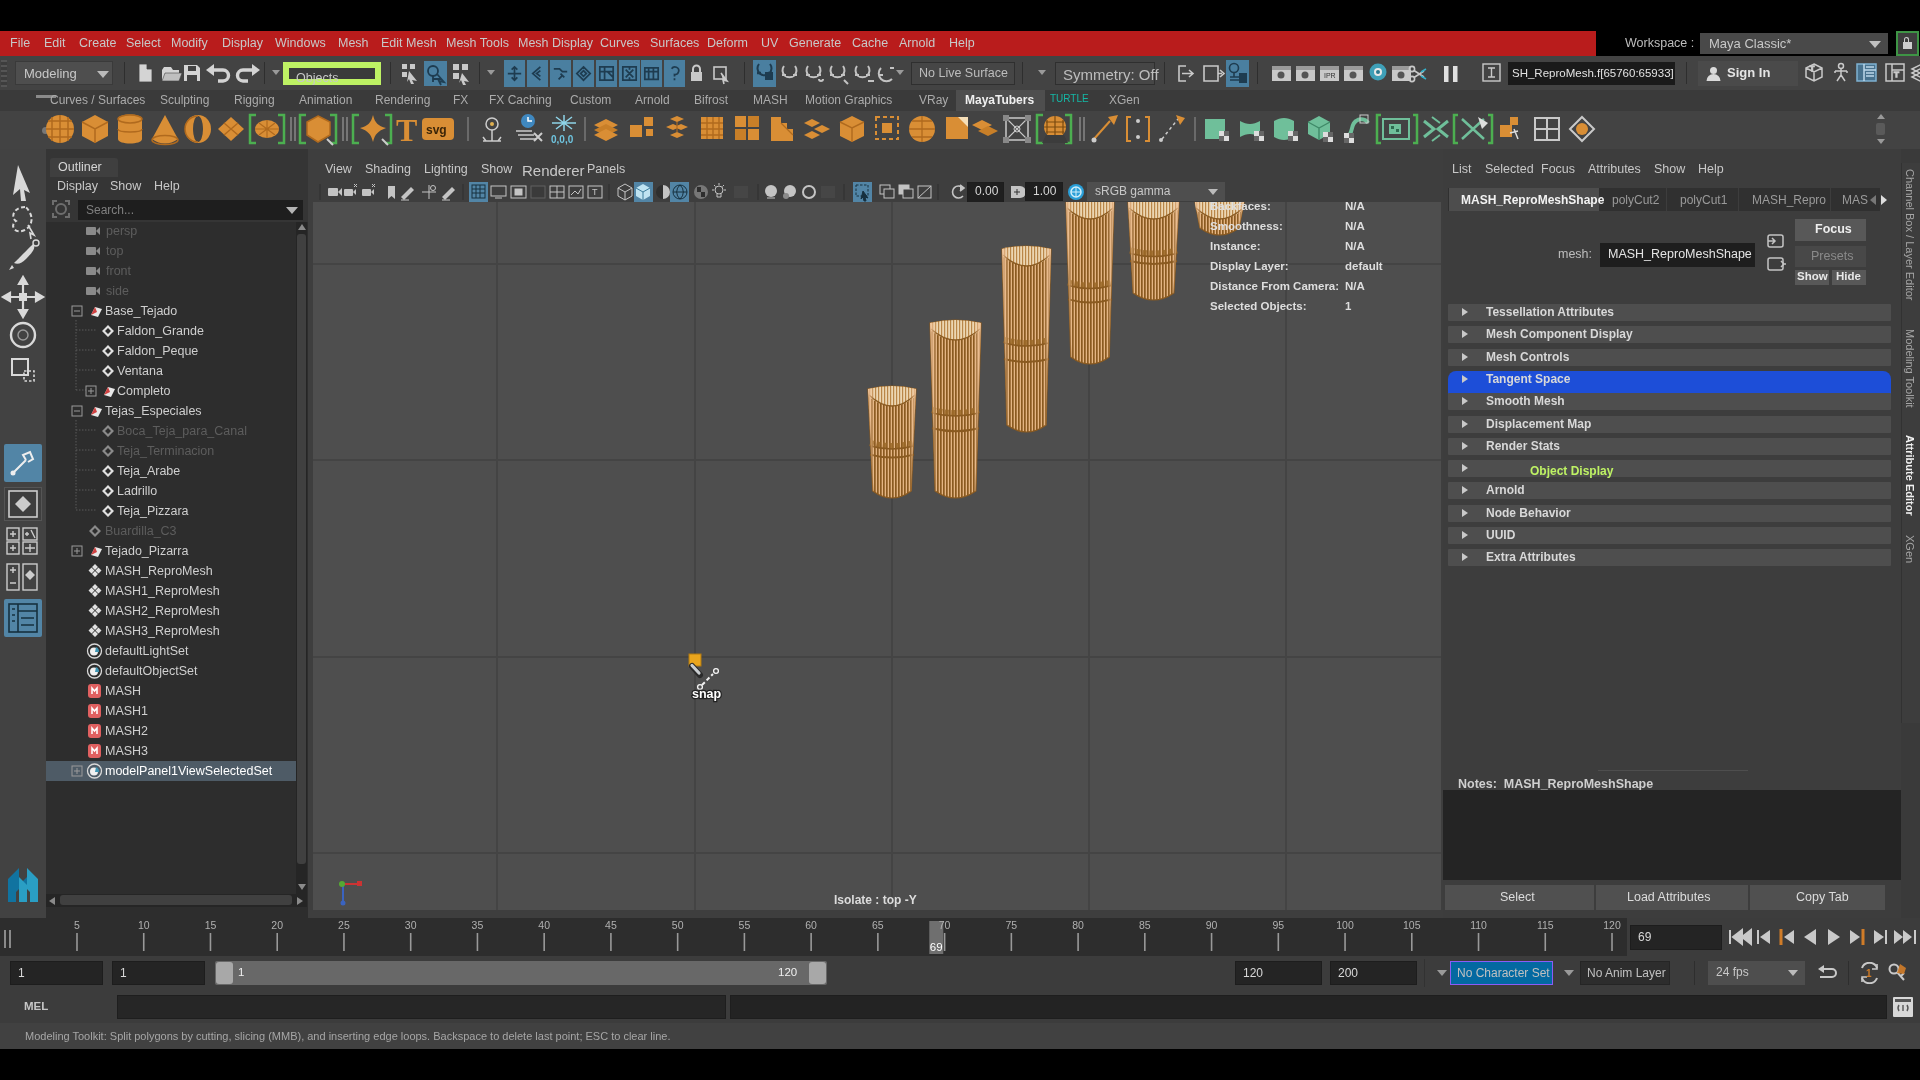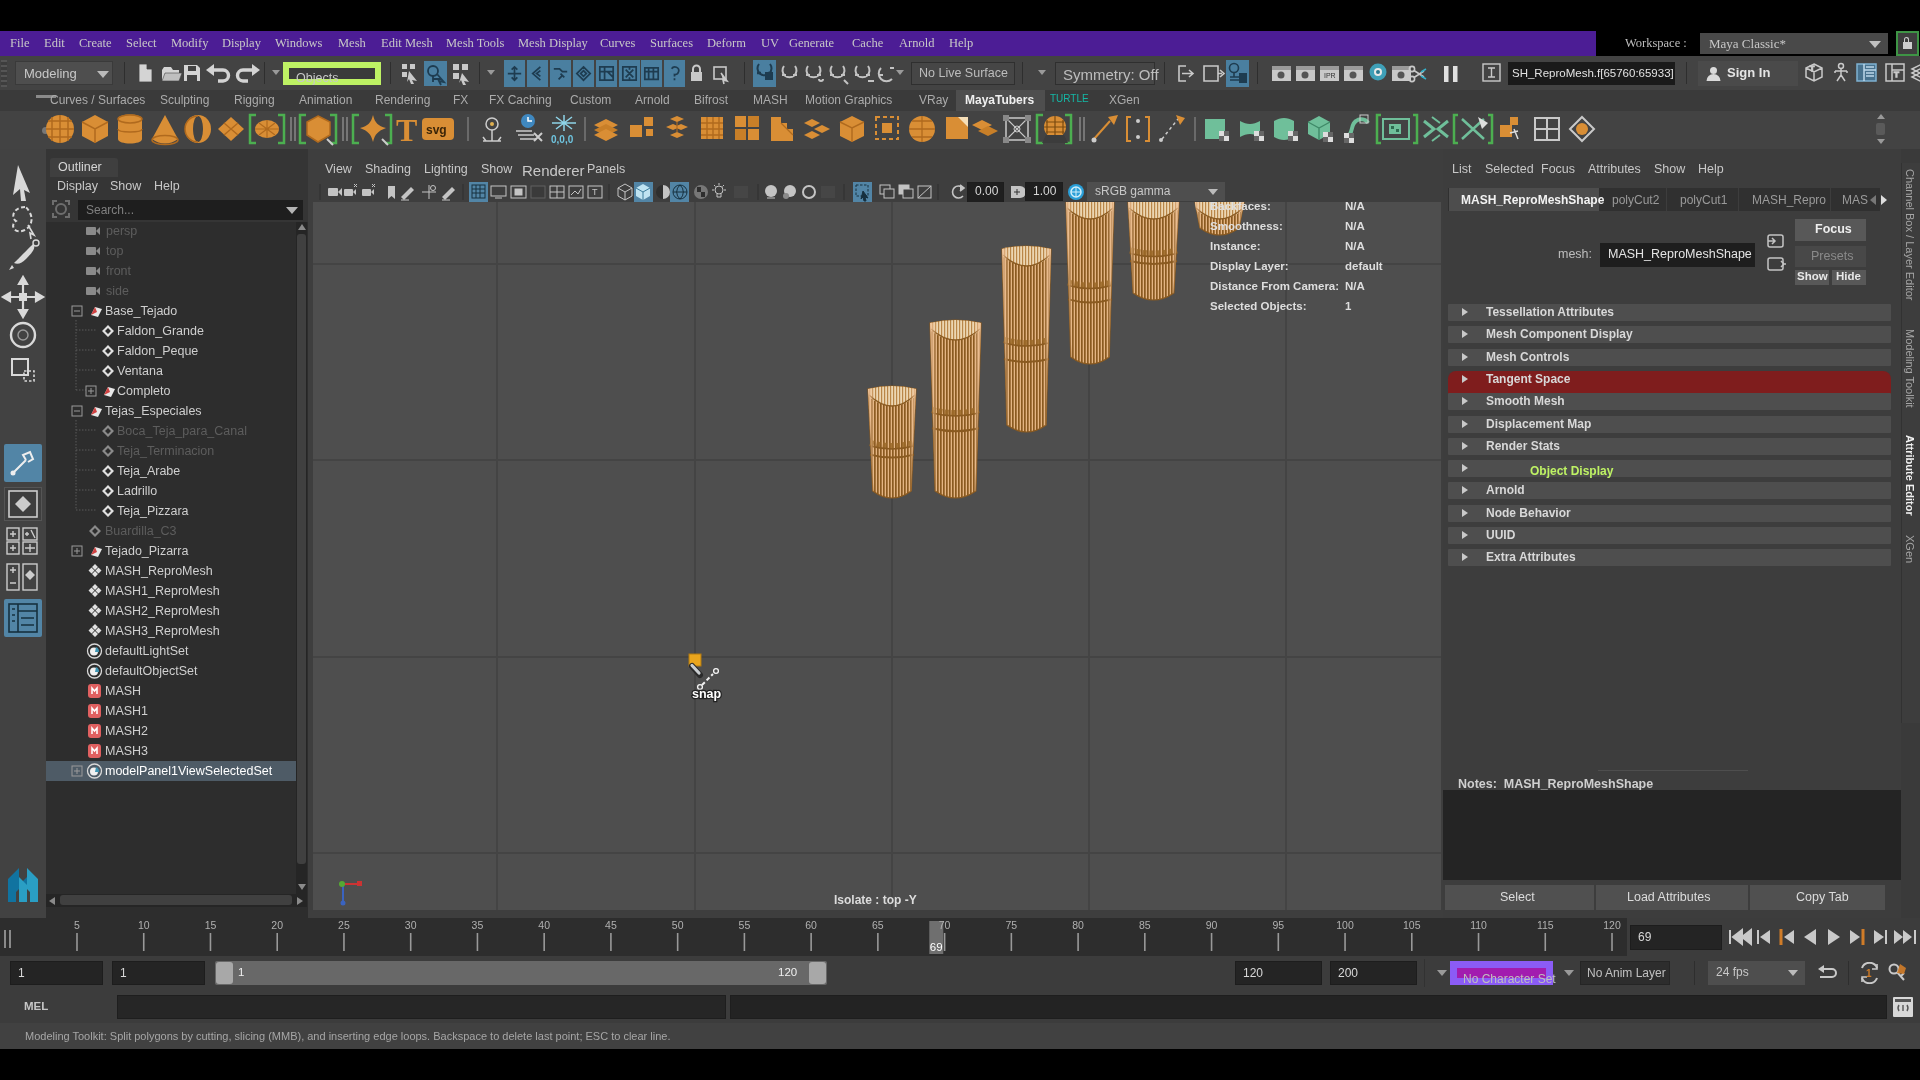--- a/index.html
+++ b/index.html
@@ -10,21 +10,21 @@
   .sep { position:absolute; width:1px; background:#2e2e2e; }
   .fld { position:absolute; background:#242424; color:#d8d8d8; font-size:12px; line-height:22px; padding-left:7px; white-space:nowrap; border:1px solid #1d1d1d; }
   .ib { position:absolute; width:20px; height:20px; }
   .blue { background:#4a7fa0; }
 </style>
 </head>
 <body>
 
 <div class="abs" style="left:0;top:0;width:1920px;height:31px;background:#000;"></div>
 
-<div id="menubar" class="abs" style="left:0;top:31px;width:1596px;height:25px;background:#4c1d95;font-family:Liberation Serif, serif;">
+<div id="menubar" class="abs" style="left:0;top:31px;width:1596px;height:25px;background:#b91c1c;">
   <div class="txt" style="left:10px;top:5px;font-size:12.5px;">File</div>
   <div class="txt" style="left:44px;top:5px;font-size:12.5px;">Edit</div>
   <div class="txt" style="left:79px;top:5px;font-size:12.5px;">Create</div>
   <div class="txt" style="left:126px;top:5px;font-size:12.5px;">Select</div>
   <div class="txt" style="left:171px;top:5px;font-size:12.5px;">Modify</div>
   <div class="txt" style="left:222px;top:5px;font-size:12.5px;">Display</div>
   <div class="txt" style="left:275px;top:5px;font-size:12.5px;">Windows</div>
   <div class="txt" style="left:338px;top:5px;font-size:12.5px;">Mesh</div>
   <div class="txt" style="left:381px;top:5px;font-size:12.5px;">Edit Mesh</div>
   <div class="txt" style="left:446px;top:5px;font-size:12.5px;">Mesh Tools</div>
@@ -1108,21 +1108,21 @@
           <div class="txt" style="left:38px;top:1px;font-size:12px;font-weight:bold;color:#d8d8d8;">Tessellation Attributes</div>
         </div>
         <div class="abs" style="left:5px;top:177px;width:443px;height:17px;background:#4e4e4e;border-radius:1px;">
           <div class="abs" style="left:14px;top:4px;width:0;height:0;border-top:4.5px solid transparent;border-bottom:4.5px solid transparent;border-left:6px solid #c9c9c9;"></div>
           <div class="txt" style="left:38px;top:1px;font-size:12px;font-weight:bold;color:#d8d8d8;">Mesh Component Display</div>
         </div>
         <div class="abs" style="left:5px;top:200px;width:443px;height:17px;background:#4e4e4e;border-radius:1px;">
           <div class="abs" style="left:14px;top:4px;width:0;height:0;border-top:4.5px solid transparent;border-bottom:4.5px solid transparent;border-left:6px solid #c9c9c9;"></div>
           <div class="txt" style="left:38px;top:1px;font-size:12px;font-weight:bold;color:#d8d8d8;">Mesh Controls</div>
         </div>
-        <div class="abs" style="left:5px;top:222px;width:443px;height:34px;background:#7f1d1d;border-radius:8px;">
+        <div class="abs" style="left:5px;top:222px;width:443px;height:34px;background:#1d4ed8;border-radius:8px;">
           <div class="abs" style="left:14px;top:4px;width:0;height:0;border-top:4.5px solid transparent;border-bottom:4.5px solid transparent;border-left:6px solid #c9c9c9;"></div>
           <div class="txt" style="left:38px;top:1px;font-size:12px;font-weight:bold;color:#d8d8d8;">Tangent Space</div>
         </div>
         <div class="abs" style="left:5px;top:244px;width:443px;height:17px;background:#4e4e4e;border-radius:1px;">
           <div class="abs" style="left:14px;top:4px;width:0;height:0;border-top:4.5px solid transparent;border-bottom:4.5px solid transparent;border-left:6px solid #c9c9c9;"></div>
           <div class="txt" style="left:38px;top:1px;font-size:12px;font-weight:bold;color:#d8d8d8;">Smooth Mesh</div>
         </div>
         <div class="abs" style="left:5px;top:267px;width:443px;height:17px;background:#4e4e4e;border-radius:1px;">
           <div class="abs" style="left:14px;top:4px;width:0;height:0;border-top:4.5px solid transparent;border-bottom:4.5px solid transparent;border-left:6px solid #c9c9c9;"></div>
           <div class="txt" style="left:38px;top:1px;font-size:12px;font-weight:bold;color:#d8d8d8;">Displacement Map</div>
@@ -1255,21 +1255,21 @@
   <div class="abs" style="left:215px;top:5px;width:612px;height:24px;background:#686868;border-radius:2px;">
     <div class="abs" style="left:1px;top:1px;width:17px;height:22px;background:#a8a8a8;border-radius:3px;"></div>
     <div class="txt" style="left:23px;top:5px;font-size:11.5px;color:#f0f0f0;">1</div>
     <div class="txt" style="left:563px;top:5px;font-size:11.5px;color:#f0f0f0;">120</div>
     <div class="abs" style="left:594px;top:1px;width:17px;height:22px;background:#a8a8a8;border-radius:3px;"></div>
   </div>
   <div class="fld" style="left:1235px;top:5px;width:87px;height:24px;">120</div>
   <div class="fld" style="left:1330px;top:5px;width:87px;height:24px;">200</div>
   <div class="abs" style="left:1424px;top:3px;width:1px;height:28px;background:#323232;"></div>
   <div class="abs" style="left:1437px;top:14px;width:0;height:0;border-left:5px solid transparent;border-right:5px solid transparent;border-top:6px solid #9a9a9a;"></div>
-  <div class="abs" style="left:1450px;top:5px;width:103px;height:24px;background:#a21caf;border:7px solid #8b5cf6;">
+  <div class="abs" style="left:1450px;top:5px;width:103px;height:24px;background:#0369a1;border:1px solid #8b5cf6;">
     <div class="txt" style="left:6px;top:4px;font-size:12px;color:#c0c0c0;">No Character Set</div>
   </div>
   <div class="abs" style="left:1564px;top:14px;width:0;height:0;border-left:5px solid transparent;border-right:5px solid transparent;border-top:6px solid #9a9a9a;"></div>
   <div class="abs" style="left:1580px;top:5px;width:90px;height:24px;background:#2d2d2d;border:1px solid #252525;">
     <div class="txt" style="left:6px;top:4px;font-size:12px;color:#c0c0c0;">No Anim Layer</div>
   </div>
   <div class="abs" style="left:1694px;top:5px;width:1px;height:24px;background:#2e2e2e;"></div>
   <div class="abs" style="left:1708px;top:5px;width:97px;height:24px;background:#4e4e4e;">
     <div class="txt" style="left:8px;top:4px;font-size:12px;">24 fps</div>
     <div class="abs" style="left:80px;top:9px;width:0;height:0;border-left:5px solid transparent;border-right:5px solid transparent;border-top:6px solid #bbb;"></div>

